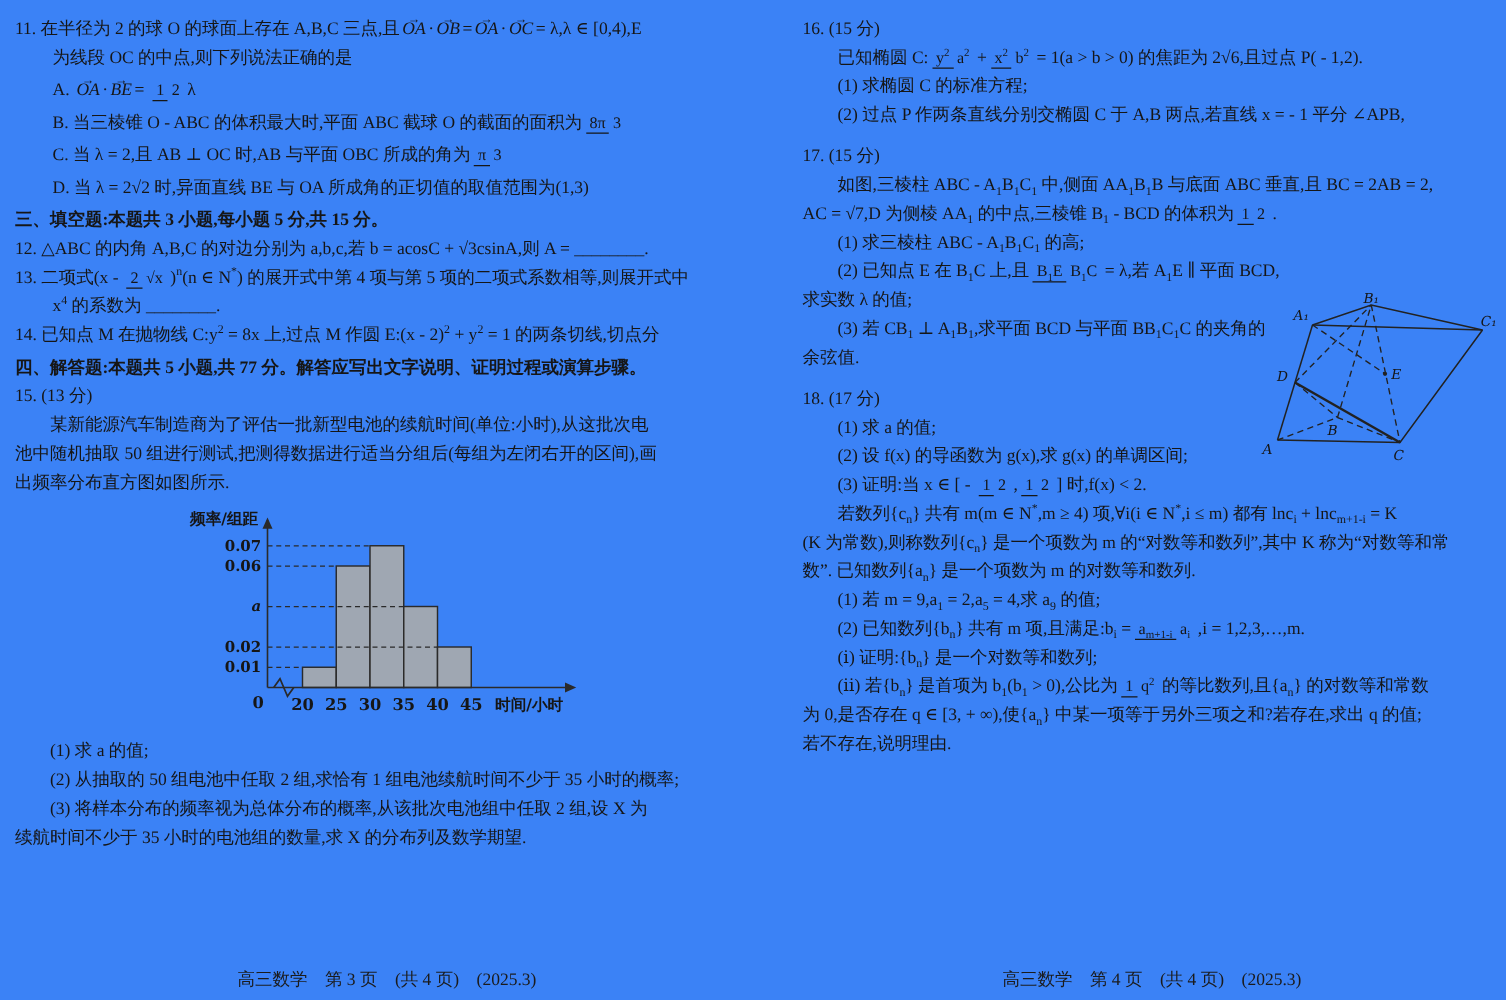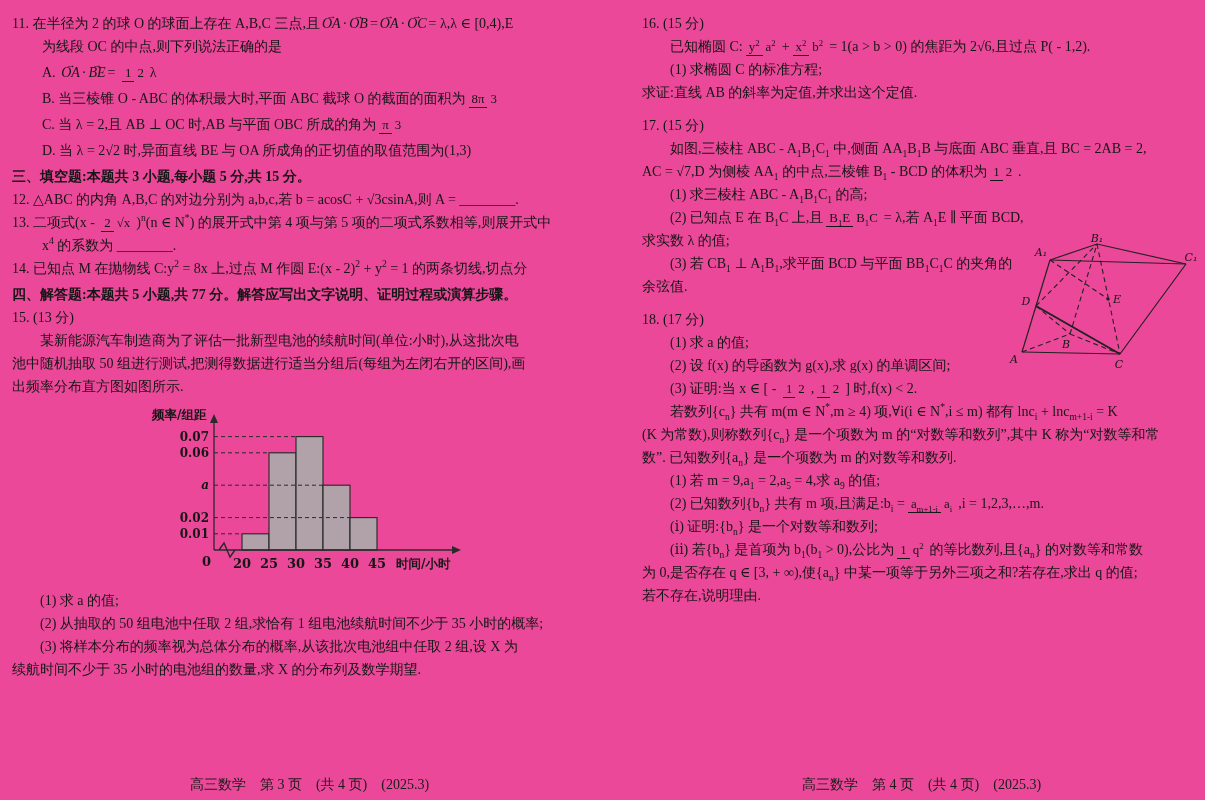--- a/index.html
+++ b/index.html
@@ -1,17 +1,17 @@
 <!DOCTYPE html>
 <html><head>
 <meta charset="utf-8">
 <style>
   html,body{margin:0;padding:0;}
   body{width:1205px;height:800px;background:#e9e9e7;font-family:"Liberation Serif","DejaVu Serif",serif;}
-  .sheet{position:relative;width:1205px;height:800px;background:#ec4899;overflow:hidden;color:#161616;}
+  .sheet{position:relative;width:1205px;height:800px;background:#3b82f6;overflow:hidden;color:#161616;}
   .page{position:absolute;top:0;height:800px;font-size:14px;line-height:22px;}
   .page-left{left:12px;width:596px;padding-top:12px;}
   .page-right{left:642px;width:560px;padding-top:12px;}
   .ln{white-space:nowrap;padding-top:1px;}
   .hang{padding-left:30px;}
   .part{padding-left:28px;}
   .opt{padding-left:30px;margin:3px 0;}
   .p1{text-indent:28px;}
   .sec{font-weight:700;margin-top:3px;}
   .qgap{margin-top:10px;}
@@ -103,21 +103,21 @@
   <div class="page page-right">
     <div class="ln">16. (15 分)</div>
     <div class="ln part">已知椭圆 C:<span class="frac">
           <span class="num">y<sup>2</sup></span>
           <span class="den">a<sup>2</sup></span>
         </span>+<span class="frac">
           <span class="num">x<sup>2</sup></span>
           <span class="den">b<sup>2</sup></span>
         </span>= 1(a &gt; b &gt; 0) 的焦距为 2√6,且过点 P( - 1,2).</div>
     <div class="ln part">(1) 求椭圆 C 的标准方程;</div>
-    <div class="ln">求证:直线 AB 的斜率为定值,并求出这个定值.</div>
+    <div class="ln part">(2) 过点 P 作两条直线分别交椭圆 C 于 A,B 两点,若直线 x = - 1 平分 ∠APB,</div>
 
     <div class="ln qgap">17. (15 分)</div>
     <div class="ln part">如图,三棱柱 ABC - A<sub>1</sub>B<sub>1</sub>C<sub>1</sub> 中,侧面 AA<sub>1</sub>B<sub>1</sub>B 与底面 ABC 垂直,且 BC = 2AB = 2,</div>
     <div class="ln">AC = √7,D 为侧棱 AA<sub>1</sub> 的中点,三棱锥 B<sub>1</sub> - BCD 的体积为<span class="frac">
           <span class="num">1</span>
           <span class="den">2</span>
         </span>.</div>
     <div class="ln part">(1) 求三棱柱 ABC - A<sub>1</sub>B<sub>1</sub>C<sub>1</sub> 的高;</div>
     <div class="ln part">(2) 已知点 E 在 B<sub>1</sub>C 上,且<span class="frac">
           <span class="num">B<sub>1</sub>E</span>

